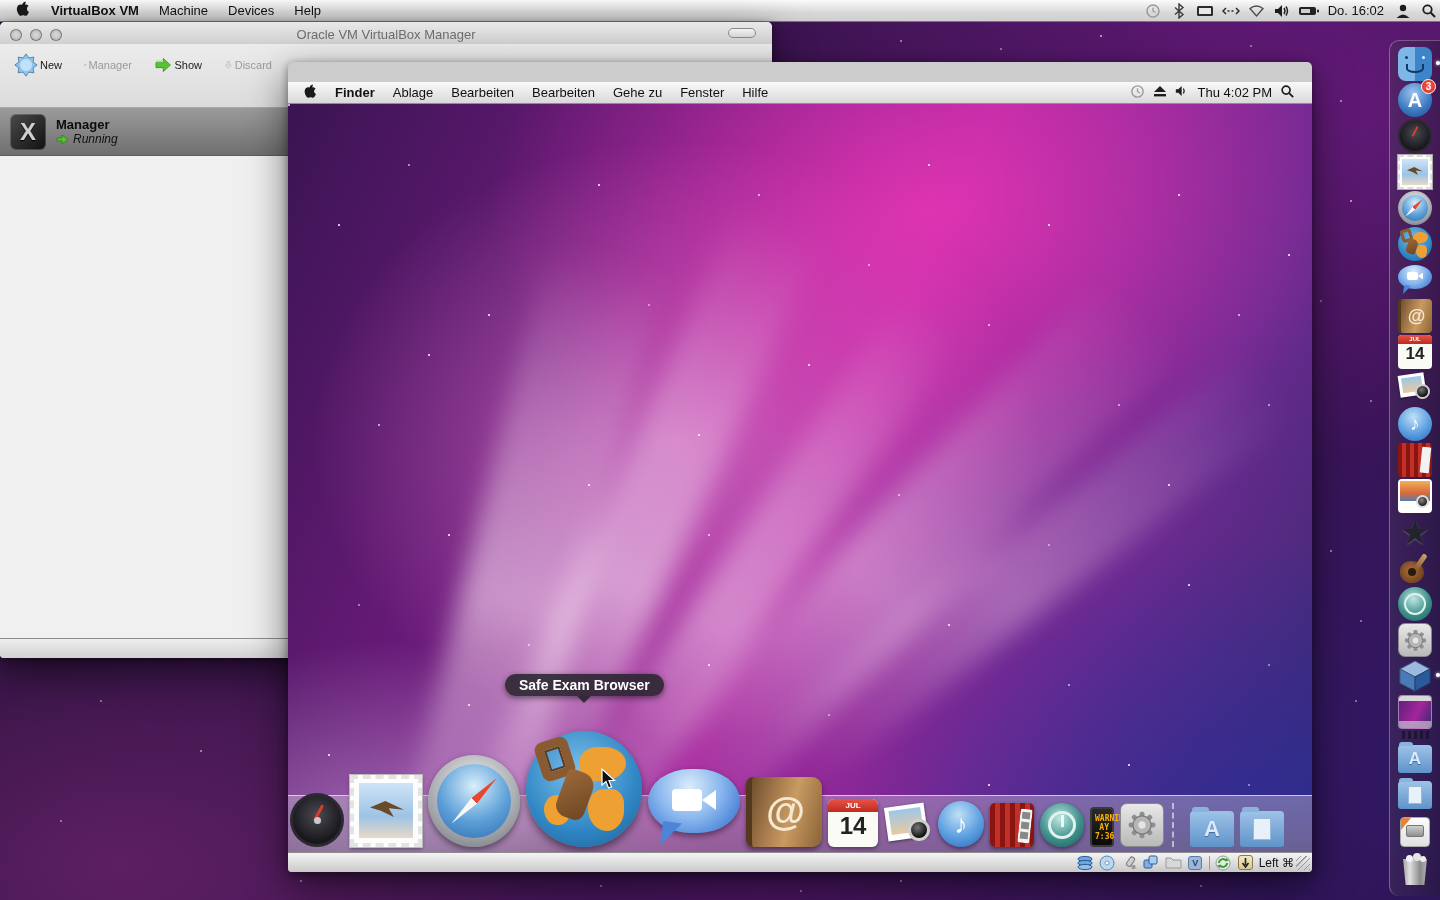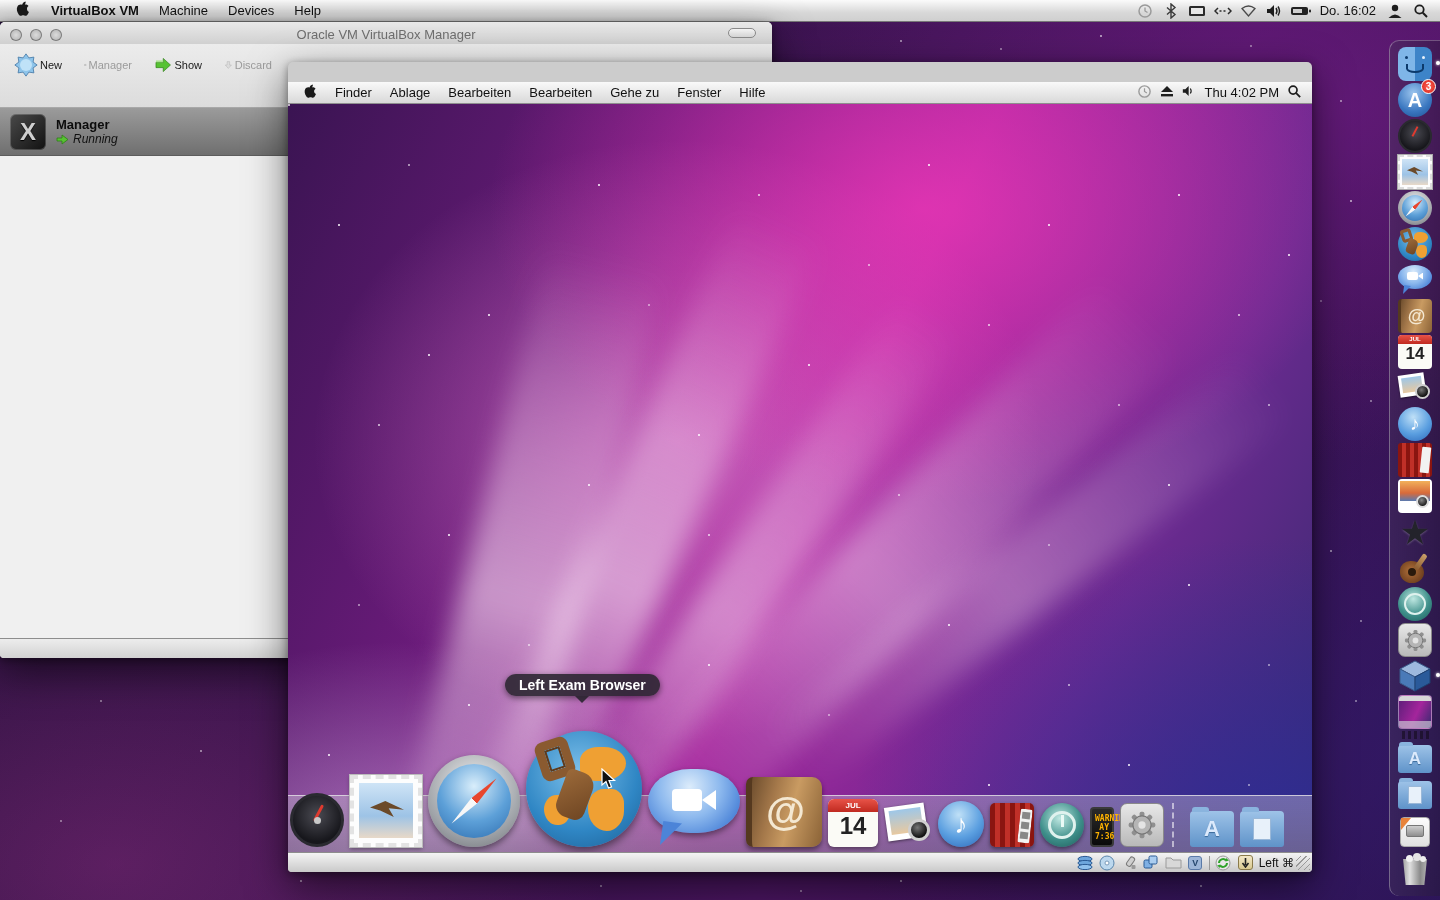--- a/index.html
+++ b/index.html
@@ -19,21 +19,21 @@
     1100px 35px rgba(255,255,255,.7),1250px 45px rgba(255,255,255,.5),100px 700px rgba(255,255,255,.5),
     200px 750px rgba(255,255,255,.6),60px 820px rgba(255,255,255,.5),300px 880px rgba(255,255,255,.6),
     600px 885px rgba(255,255,255,.5),900px 880px rgba(255,255,255,.6),1200px 885px rgba(255,255,255,.5),
     500px 870px rgba(255,255,255,.4),800px 890px rgba(255,255,255,.5),1340px 100px rgba(255,255,255,.6),
     1320px 300px rgba(255,255,255,.4),1360px 620px rgba(255,255,255,.5);}
   
   .hmenubar{left:0;top:0;width:1440px;height:22px;display:flex;align-items:center;
     background:linear-gradient(#fbfbfb,#d8d8d8 60%,#cfcfcf);border-bottom:1px solid #777;
     font-size:13px;color:#111;}
   .hmenubar .mitem{padding:0 10px;height:22px;line-height:22px;}
-  .hmb-right{margin-left:auto;display:flex;align-items:center;gap:4px;padding-right:8px;}
+  .hmb-right{margin-left:auto;display:flex;align-items:center;gap:4px;padding-right:0;}
   .sicon{width:22px;height:22px;display:flex;align-items:center;justify-content:center;}
   
   .win{position:absolute;border-radius:5px 5px 4px 4px;box-shadow:0 14px 40px rgba(0,0,0,.55),0 2px 8px rgba(0,0,0,.4);}
   .titlebar{position:absolute;left:0;top:0;right:0;display:flex;align-items:center;border-radius:5px 5px 0 0;
     border-bottom:1px solid #6e6e6e;}
   .tl{width:12px;height:12px;border-radius:50%;margin-right:8px;border:1px solid rgba(0,0,0,.35);}
   .ttext{position:absolute;left:0;right:0;text-align:center;font-size:13px;}
   
   .mgr-tb{background:linear-gradient(#e9e9e9,#cdcdcd);height:26px;}
   .mgr-toolbar{position:absolute;left:0;top:22px;width:100%;height:64px;
@@ -236,28 +236,28 @@
   </div>
 
   <div class="win" style="left:288px;top:62px;width:1024px;height:810px;background:#ccc;">
 
     <div class="gmenubar">
       <div class="mitem" style="padding:0 10px 0 14px;">
         <svg width="14" height="16" viewBox="0 0 16 17">
             <path fill="#1a1a1a" d="M11.4 4.3c.7-.9 1.2-2 1-3.3-1 .1-2.1.7-2.8 1.6-.6.8-1.1 2-1 3.2 1.1 0 2.1-.6 2.8-1.5zM13.8 8.9c0-2 1.6-3 1.7-3-.9-1.4-2.4-1.6-2.9-1.6-1.2-.1-2.4.7-3 .7-.6 0-1.6-.7-2.6-.7-1.3 0-2.6.8-3.3 2-1.4 2.4-.4 6 1 8 .7 1 1.5 2.1 2.5 2 1 0 1.4-.6 2.6-.6 1.2 0 1.5.6 2.6.6s1.8-1 2.4-2c.8-1.1 1.1-2.2 1.1-2.3-.1 0-2.1-.8-2.1-3.1z"></path>
           </svg>
       </div>
-      <div class="mitem" style="font-weight:normal;">Finder</div>
+      <div class="mitem" style="font-weight:bold;">Finder</div>
       <div class="mitem">Ablage</div>
       <div class="mitem">Bearbeiten</div>
       <div class="mitem">Bearbeiten</div>
       <div class="mitem">Gehe zu</div>
       <div class="mitem">Fenster</div>
       <div class="mitem">Hilfe</div>
-      <div style="margin-left:auto;display:flex;align-items:center;gap:8px;padding-right:10px;">
+      <div style="margin-left:auto;display:flex;align-items:center;gap:8px;padding-right:17px;">
         <span><svg width="15" height="15" viewBox="0 0 16 16">
               <circle cx="8" cy="8" r="6" fill="none" stroke="#9a9a9a" stroke-width="1.5"></circle>
               <path d="M8 4.5V8l2.5 1.5" stroke="#9a9a9a" stroke-width="1.3" fill="none"></path>
             </svg></span>
         <span><svg width="14" height="13" viewBox="0 0 14 13">
               <polygon points="7,1 13,7 1,7" fill="#1d1d1d"></polygon>
               <rect x="1" y="9" width="12" height="2.4" fill="#1d1d1d"></rect>
             </svg></span>
         <span><svg width="15" height="14" viewBox="0 0 18 16">
               <polygon points="1,6 4,6 8,2 8,14 4,10 1,10" fill="#1d1d1d"></polygon>
@@ -274,21 +274,21 @@
     <div class="desktop">
       <div class="streak" style="left:180px;bottom:-40px;width:120px;height:640px;transform:rotate(14deg);"></div>
       <div class="streak" style="left:300px;bottom:-60px;width:90px;height:720px;transform:rotate(24deg);"></div>
       <div class="streak" style="left:420px;bottom:-80px;width:70px;height:680px;transform:rotate(34deg);opacity:.8;"></div>
       <div class="streak" style="left:560px;bottom:-60px;width:110px;height:700px;transform:rotate(44deg);opacity:.7;"></div>
       <div class="streak" style="left:700px;bottom:-30px;width:80px;height:620px;transform:rotate(52deg);opacity:.6;"></div>
       <div class="gstars"></div>
 
       <div class="shelf"></div>
 
-      <div class="tooltip" style="left:217px;top:570px;">Left Exam Browser</div>
+      <div class="tooltip" style="left:217px;top:570px;">Safe Exam Browser</div>
 
       <div class="dockrow">
         <div class="di circ" style="width:54px;height:54px;background:radial-gradient(circle at 50% 40%,#4a4a52,#17171c 70%);border:3px solid #2a2a30;">
           <span class="abs" style="left:24px;top:8px;width:3px;height:18px;background:#e03a2f;transform:rotate(28deg);border-radius:2px;"></span>
           <span class="abs circ" style="left:21px;top:21px;width:7px;height:7px;background:#c9c9c9;"></span>
         </div>
         <div class="di" style="width:72px;height:72px;background:#fdfdfd;border:4px dashed #e3e3e3;outline:1px solid #bbb;box-shadow:0 2px 4px rgba(0,0,0,.4);">
           <span class="abs" style="left:5px;top:4px;right:5px;bottom:5px;background:linear-gradient(#cfe4f6,#9dc3e6 60%,#e8d9c8);"></span>
           <span class="abs" style="left:16px;top:22px;width:34px;height:16px;background:#6b4a2a;clip-path:polygon(0 40%,45% 0,100% 55%,55% 45%,70% 100%,30% 60%);"></span>
         </div>

